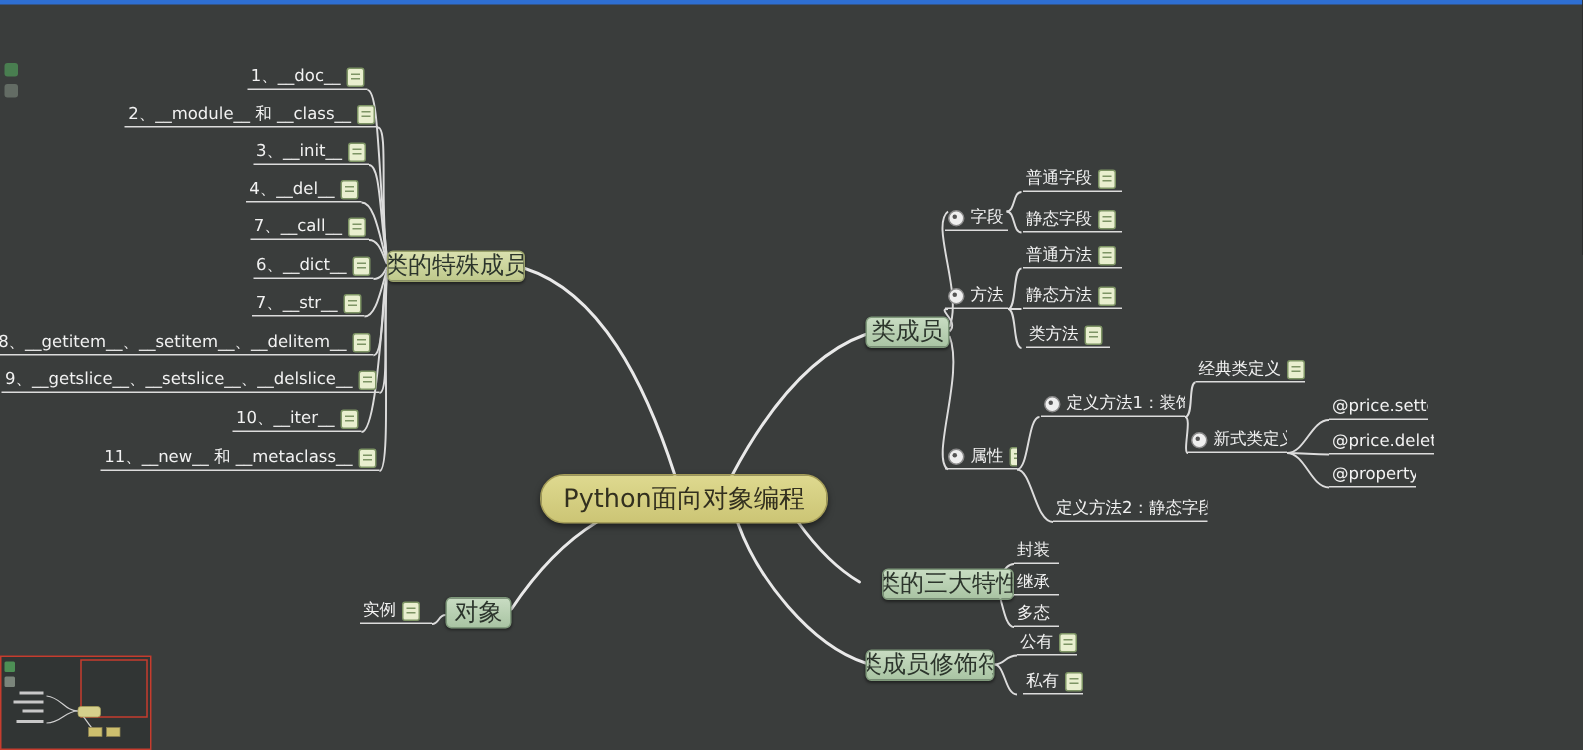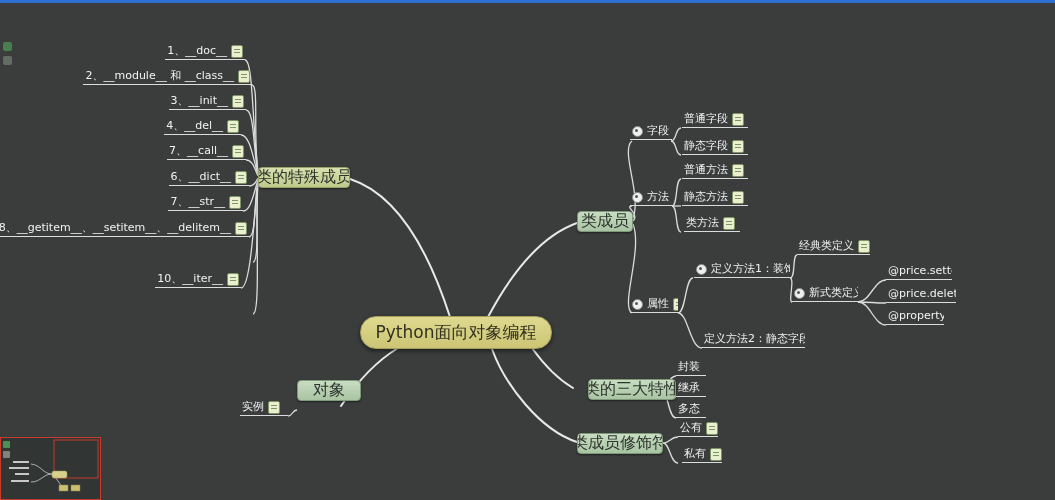--- a/index.html
+++ b/index.html
@@ -116,33 +116,41 @@
       <span class="note-icon"></span>
     </div>
   <div class="leaf left-item" style="right:812px;top:195px">
       <span class="txt">7、__str__</span>
       <span class="note-icon"></span>
     </div>
   <div class="leaf left-item" style="right:806px;top:221px">
       <span class="txt">8、__getitem__、__setitem__、__delitem__</span>
       <span class="note-icon"></span>
     </div>
+  <div class="leaf left-item" style="right:802px;top:246px">
+      <span class="txt">9、__getslice__、__setslice__、__delslice__</span>
+      <span class="note-icon"></span>
+    </div>
   <div class="leaf left-item" style="right:814px;top:272px">
       <span class="txt">10、__iter__</span>
+      <span class="note-icon"></span>
+    </div>
+  <div class="leaf left-item" style="right:802px;top:298px">
+      <span class="txt">11、__new__ 和 __metaclass__</span>
       <span class="note-icon"></span>
     </div>
 
   <div class="node node-special" style="left:258px;top:167px;width:92px">类的特殊成员</div>
   <div class="node" style="left:577px;top:211px;width:56px">类成员</div>
   <div class="node" style="left:588px;top:379px;width:88px">类的三大特性</div>
   <div class="node" style="left:577px;top:433px;width:86px">类成员修饰符</div>
-  <div class="node" style="left:297px;top:380px;width:64px">对象</div>
+  <div class="node" style="left:297px;top:398px;width:44px">对象</div>
   <div class="node center-node" style="left:360px;top:316px;width:192px">Python面向对象编程</div>
 
-  <div class="leaf" style="left:630px;top:124px;width:42px">
+  <div class="leaf" style="left:630px;top:138px;width:42px">
     <span class="collapse-icon"></span>
     <span class="txt">字段</span>
   </div>
   <div class="leaf" style="left:682px;top:112px;width:66px">
     <span class="txt">普通字段</span>
     <span class="note-icon"></span>
   </div>
   <div class="leaf" style="left:682px;top:139px;width:66px">
     <span class="txt">静态字段</span>
     <span class="note-icon"></span>

